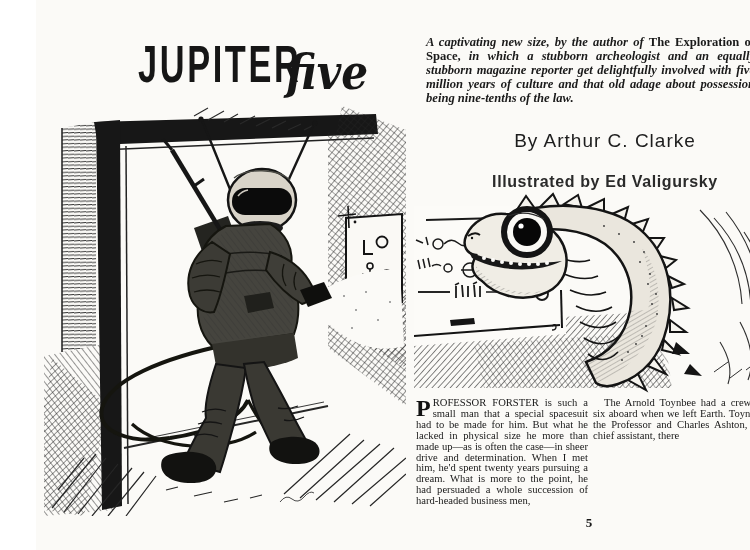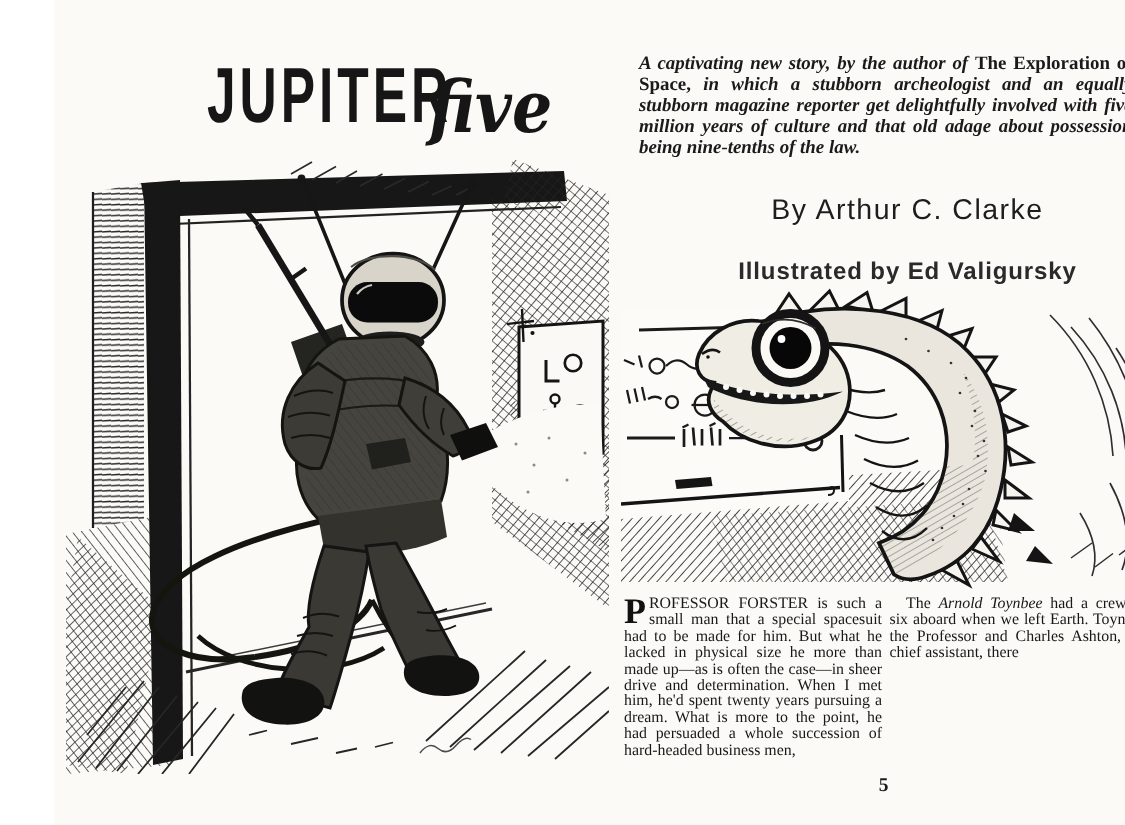--- a/index.html
+++ b/index.html
@@ -40,38 +40,38 @@
     font-size:10.6px; line-height:10.9px; text-align:justify; color:#181818;
   }
   .col1{left:380px;}
   .col2{left:557px;}
   .dropcap{
     float:left; font-size:24px; line-height:19px; font-weight:700;
     padding:1px 2px 0 0; color:#111;
   }
   .p2{text-indent:11px; margin:0;}
   .p1{margin:0;}
-  .ship{font-style:italic;}
+  .ship{}
   .pageno{
     position:absolute; left:543px; top:515px; width:20px; text-align:center;
     font-size:13px; font-weight:700; color:#1a1a1a;
   }
   .illo{position:absolute;}
   .illo-left{left:8px; top:106px;}
   .illo-right{left:378px; top:192px;}
 </style>
 </head>
 <body>
 
 <div class="page">
 
   <div class="title-main">JUPITER</div>
   <div class="title-script">five</div>
 
-  <div class="intro"><span>A captivating new story, by the author of </span><span class="roman">The Exploration of Space,</span><span> in which a stubborn archeologist and an equally stubborn magazine reporter get delightfully involved with five million years of culture and that old adage about possession being nine-tenths of the law.</span></div>
+  <div class="intro"><span>A captivating new size, by the author of </span><span class="roman">The Exploration of Space,</span><span> in which a stubborn archeologist and an equally stubborn magazine reporter get delightfully involved with five million years of culture and that old adage about possession being nine-tenths of the law.</span></div>
 
   <div class="byline">By Arthur C. Clarke</div>
   <div class="credit">Illustrated by Ed Valigursky</div>
 
   <svg class="illo illo-left" width="362" height="410" viewBox="0 0 362 410" aria-label="Spacesuited man with antennas striding through a doorway, trailing a hose">
     <defs>
       <pattern id="Lv" width="6" height="6" patternUnits="userSpaceOnUse" patternTransform="rotate(82)">
         <line x1="0" y1="0" x2="0" y2="6" stroke="#2b2b2b" stroke-width="1"></line>
       </pattern>
       <pattern id="Lh1" width="4.5" height="4.5" patternUnits="userSpaceOnUse" patternTransform="rotate(46)">

